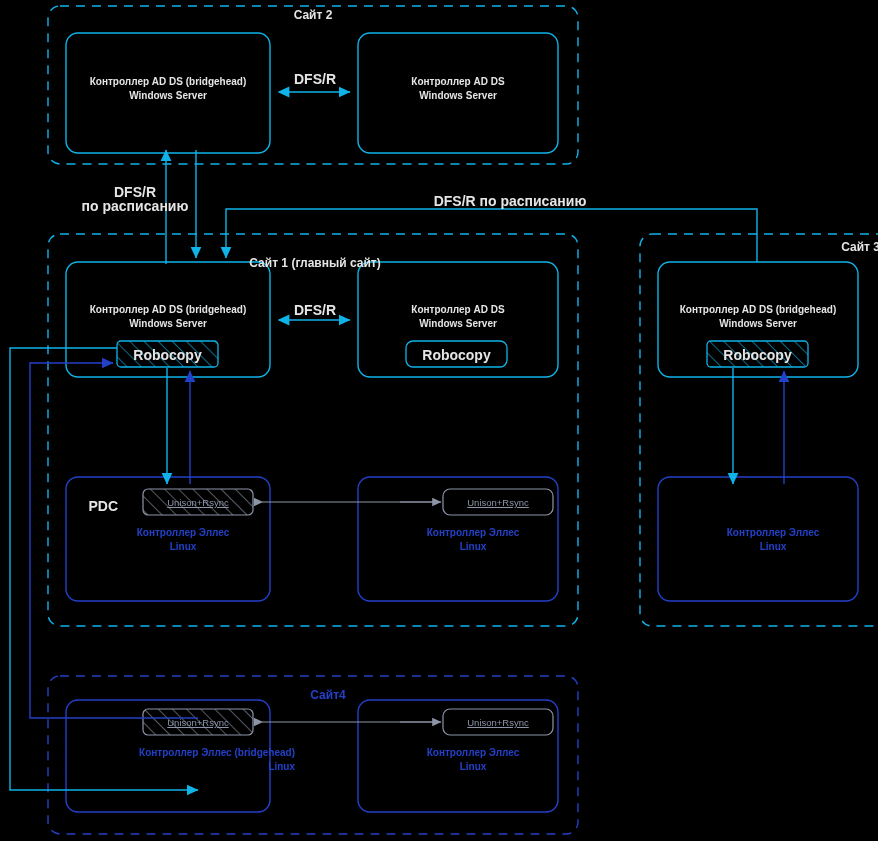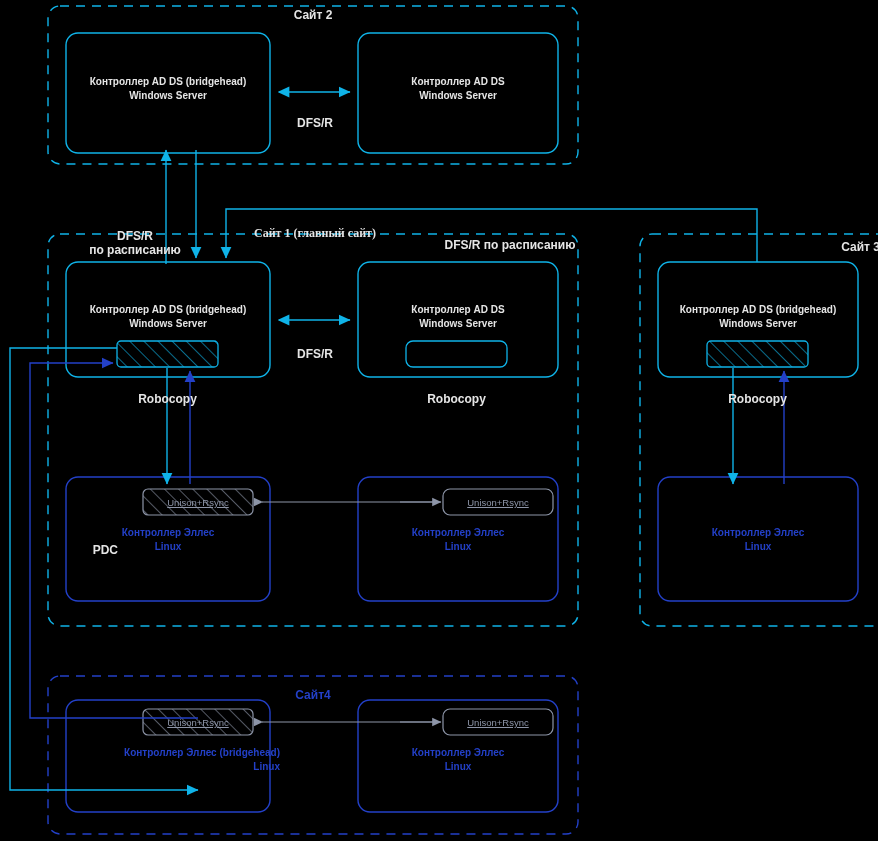--- a/index.html
+++ b/index.html
@@ -1,25 +1,25 @@
 <!DOCTYPE html>
 <html><head>
 <meta charset="utf-8">
 <style>
   html,body{margin:0;padding:0;background:#000;}
   #page{position:relative;width:878px;height:841px;background:#000;overflow:hidden;
         font-family:"Liberation Sans","DejaVu Sans",sans-serif;}
   svg{position:absolute;top:0;left:0;}
   .lbl{position:absolute;color:#e5e5e5;font-size:11px;font-weight:bold;text-align:center;
        line-height:14px;white-space:pre-line;pointer-events:none;}
-  .lbl.blue{color:#2340c8;}
+  .lbl.blue{color:#2340c8;padding-left:15px;}
   .lbl.grey{color:#8d95a8;font-weight:normal;}
   .lbl.site{font-size:12px;}
   .lbl.node{font-size:10px;}
-  .lbl.tag{font-size:12px;margin-top:44px;}
+  .lbl.tag{font-size:14px;}
   .lbl.small{font-size:9.5px;text-decoration:underline;}
 </style>
 </head>
 <body>
 
 <div id="page">
 
 <svg width="878" height="841">
   <defs>
     <pattern id="hatchCyan" width="10" height="10" patternTransform="rotate(-45)" patternUnits="userSpaceOnUse">
@@ -108,21 +108,21 @@
 </svg>
 
 <div class="lbl site" style="left:48px;top:8px;width:530px;">Сайт 2</div>
 
 <div class="lbl node" style="left:66px;top:75px;width:204px;">Контроллер AD DS (bridgehead)
 Windows Server</div>
 <div class="lbl node" style="left:358px;top:75px;width:200px;">Контроллер AD DS
 Windows Server</div>
 <div class="lbl tag" style="left:272px;top:72px;width:86px;">DFS/R</div>
 
-<div class="lbl site" style="left:150px;top:226px;width:330px;font-family:Liberation Serif, serif;">Сайт 1 (главный сайт)</div>
+<div class="lbl site" style="left:150px;top:256px;width:330px;">Сайт 1 (главный сайт)</div>
 
 <div class="lbl node" style="left:66px;top:303px;width:204px;">Контроллер AD DS (bridgehead)
 Windows Server</div>
 <div class="lbl node" style="left:358px;top:303px;width:200px;">Контроллер AD DS
 Windows Server</div>
 <div class="lbl tag" style="left:272px;top:303px;width:86px;">DFS/R</div>
 
 <div class="lbl tag" style="left:117px;top:348px;width:101px;">Robocopy</div>
 <div class="lbl tag" style="left:406px;top:348px;width:101px;">Robocopy</div>
 

